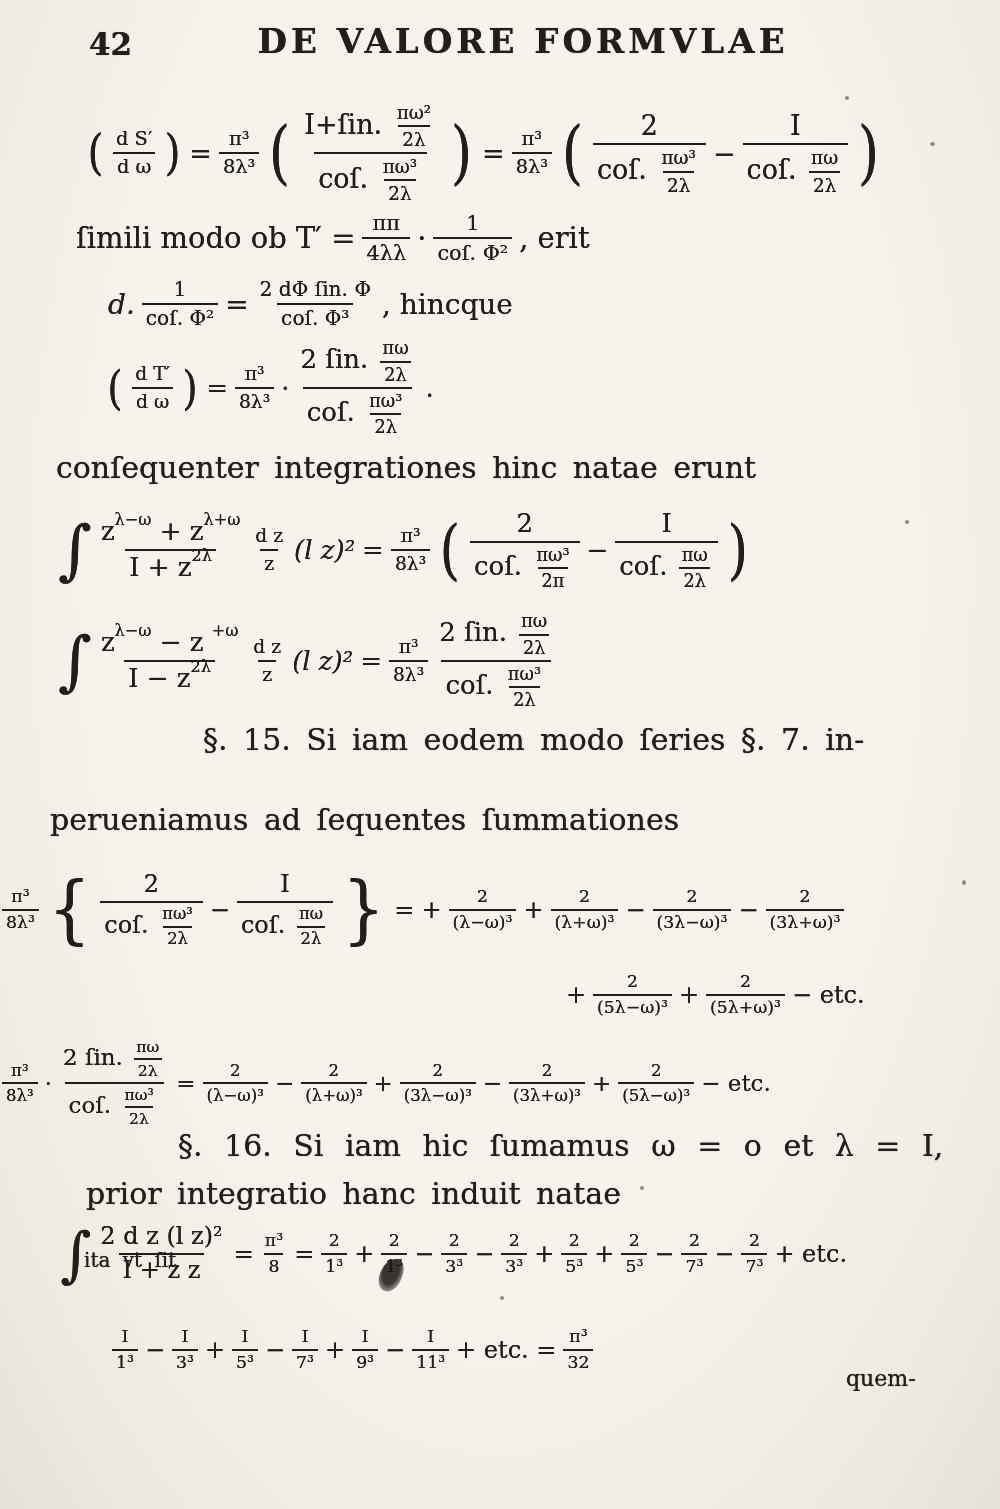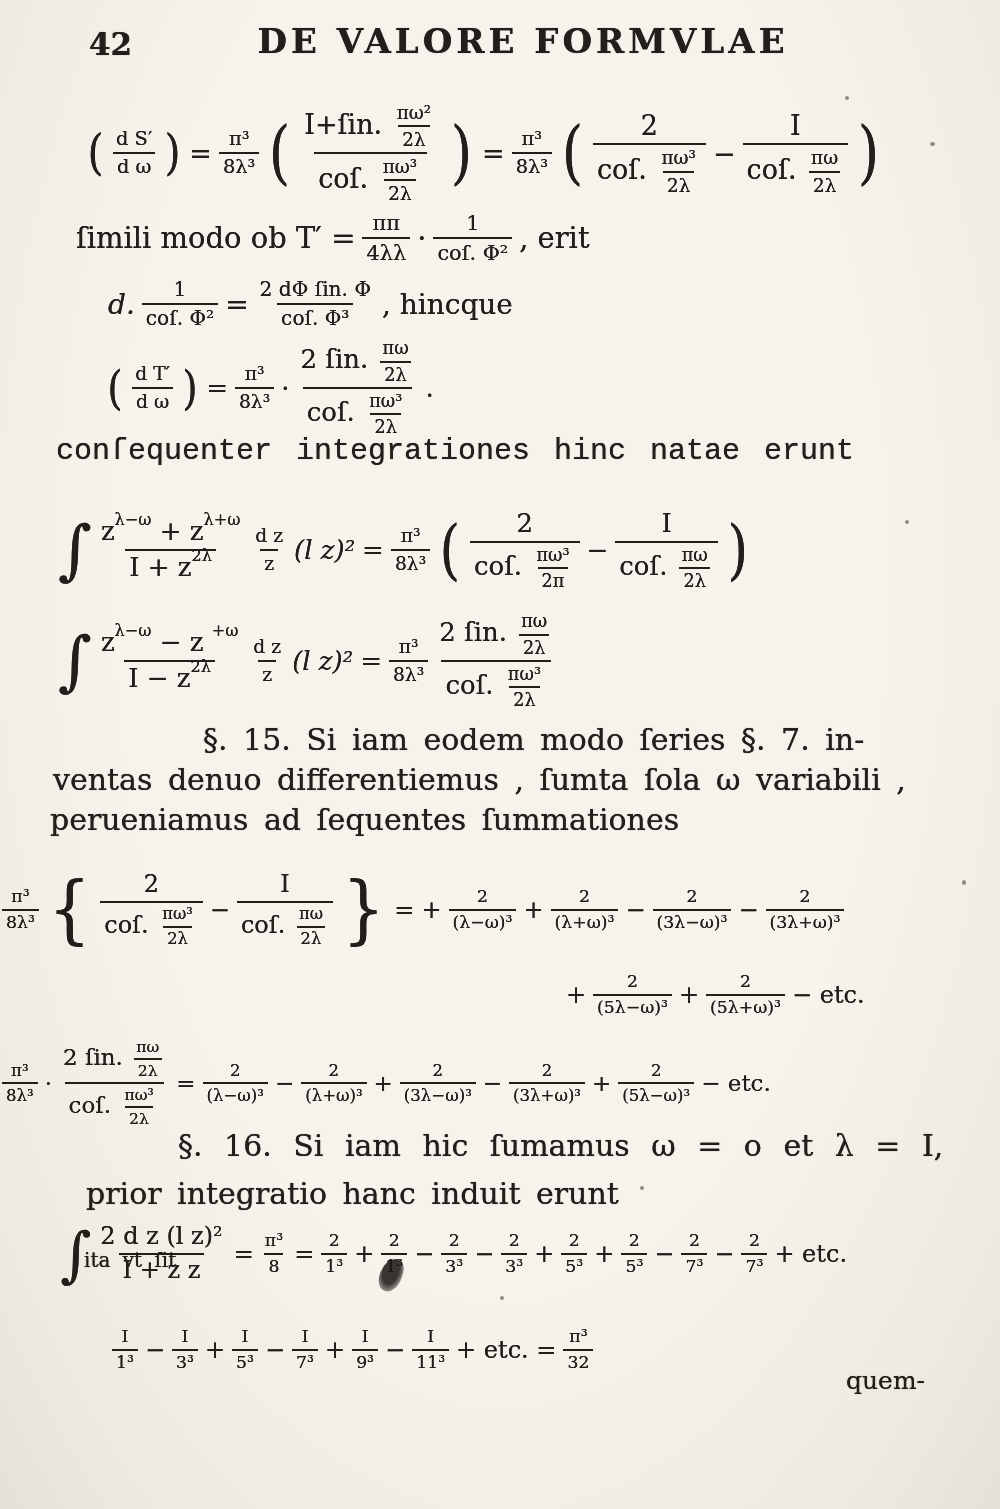--- a/index.html
+++ b/index.html
@@ -46,46 +46,45 @@
   <div class="txt hdr title" style="left:0;width:1000px;top:21px;font-size:34px;text-align:center;">DE VALORE FORMVLAE</div>
 
   <div class="row" style="left:86px;top:94px;height:118px;font-size:27px;"><span class="md">(</span><span class="fr sm"><span class="nu"><span class="tk">d S′</span></span><span class="de"><span class="tk">d ω</span></span></span><span class="md">)</span><span class="tk">=</span><span class="fr sm"><span class="nu"><span class="tk">π³</span></span><span class="de"><span class="tk">8λ³</span></span></span><span class="bg">(</span><span class="fr"><span class="nu"><span class="tk">I+ſin. </span><span class="fr"><span class="nu"><span class="tk">πω²</span></span><span class="de"><span class="tk">2λ</span></span></span></span><span class="de"><span class="tk">coſ. </span><span class="fr"><span class="nu"><span class="tk">πω³</span></span><span class="de"><span class="tk">2λ</span></span></span></span></span><span class="bg">)</span><span class="tk">=</span><span class="fr sm"><span class="nu"><span class="tk">π³</span></span><span class="de"><span class="tk">8λ³</span></span></span><span class="bg">(</span><span class="fr"><span class="nu"><span class="tk">2</span></span><span class="de"><span class="tk">coſ. </span><span class="fr"><span class="nu"><span class="tk">πω³</span></span><span class="de"><span class="tk">2λ</span></span></span></span></span><span class="tk">−</span><span class="fr"><span class="nu"><span class="tk">I</span></span><span class="de"><span class="tk">coſ. </span><span class="fr"><span class="nu"><span class="tk">πω</span></span><span class="de"><span class="tk">2λ</span></span></span></span></span><span class="bg">)</span></div>
 
   <div class="row" style="left:76px;top:206px;height:64px;font-size:29px;"><span class="tk">ſimili modo ob T′ =</span><span class="fr sm"><span class="nu"><span class="tk">ππ</span></span><span class="de"><span class="tk">4λλ</span></span></span><span class="tk">·</span><span class="fr sm"><span class="nu"><span class="tk">1</span></span><span class="de"><span class="tk">coſ. Φ²</span></span></span><span class="tk">, erit</span></div>
 
   <div class="row" style="left:108px;top:268px;height:72px;font-size:28px;"><span class="tk it">d.</span><span class="fr sm"><span class="nu"><span class="tk">1</span></span><span class="de"><span class="tk">coſ. Φ²</span></span></span><span class="tk">=</span><span class="fr sm"><span class="nu"><span class="tk">2 dΦ ſin. Φ</span></span><span class="de"><span class="tk">coſ. Φ³</span></span></span><span class="tk">, hincque</span></div>
 
   <div class="row" style="left:106px;top:336px;height:104px;font-size:26px;"><span class="md">(</span><span class="fr sm"><span class="nu"><span class="tk">d T′</span></span><span class="de"><span class="tk">d ω</span></span></span><span class="md">)</span><span class="tk">=</span><span class="fr sm"><span class="nu"><span class="tk">π³</span></span><span class="de"><span class="tk">8λ³</span></span></span><span class="tk">·</span><span class="fr"><span class="nu"><span class="tk">2 ſin. </span><span class="fr"><span class="nu"><span class="tk">πω</span></span><span class="de"><span class="tk">2λ</span></span></span></span><span class="de"><span class="tk">coſ. </span><span class="fr"><span class="nu"><span class="tk">πω³</span></span><span class="de"><span class="tk">2λ</span></span></span></span></span><span class="tk">.</span></div>
 
-  <div class="txt para" style="left:56px;top:434px;font-size:30px;font-family:Liberation Mono, monospace;">conſequenter integrationes hinc natae erunt</div>
+  <div class="txt para" style="left:56px;top:450px;font-size:30px;">conſequenter integrationes hinc natae erunt</div>
 
   <div class="row" style="left:58px;top:492px;height:116px;font-size:26px;"><span class="in">∫</span><span class="fr"><span class="nu"><span class="tk">z</span><sup class="sp"><span class="tk">λ−ω</span></sup><span class="tk"> + z</span><sup class="sp"><span class="tk">λ+ω</span></sup></span><span class="de"><span class="tk">I + z</span><sup class="sp"><span class="tk">2λ</span></sup></span></span><span class="fr sm"><span class="nu"><span class="tk">d z</span></span><span class="de"><span class="tk">z</span></span></span><span class="tk it">(l z)²</span><span class="tk">=</span><span class="fr sm"><span class="nu"><span class="tk">π³</span></span><span class="de"><span class="tk">8λ³</span></span></span><span class="bg">(</span><span class="fr"><span class="nu"><span class="tk">2</span></span><span class="de"><span class="tk">coſ. </span><span class="fr"><span class="nu"><span class="tk">πω³</span></span><span class="de"><span class="tk">2π</span></span></span></span></span><span class="tk">−</span><span class="fr"><span class="nu"><span class="tk">I</span></span><span class="de"><span class="tk">coſ. </span><span class="fr"><span class="nu"><span class="tk">πω</span></span><span class="de"><span class="tk">2λ</span></span></span></span></span><span class="bg">)</span></div>
 
   <div class="row" style="left:58px;top:606px;height:110px;font-size:26px;"><span class="in">∫</span><span class="fr"><span class="nu"><span class="tk">z</span><sup class="sp"><span class="tk">λ−ω</span></sup><span class="tk"> − z </span><sup class="sp"><span class="tk">+ω</span></sup></span><span class="de"><span class="tk">I − z</span><sup class="sp"><span class="tk">2λ</span></sup></span></span><span class="fr sm"><span class="nu"><span class="tk">d z</span></span><span class="de"><span class="tk">z</span></span></span><span class="tk it">(l z)²</span><span class="tk">=</span><span class="fr sm"><span class="nu"><span class="tk">π³</span></span><span class="de"><span class="tk">8λ³</span></span></span><span class="fr"><span class="nu"><span class="tk">2 ſin. </span><span class="fr"><span class="nu"><span class="tk">πω</span></span><span class="de"><span class="tk">2λ</span></span></span></span><span class="de"><span class="tk">coſ. </span><span class="fr"><span class="nu"><span class="tk">πω³</span></span><span class="de"><span class="tk">2λ</span></span></span></span></span></div>
 
   <div class="txt para" style="left:203px;top:722px;font-size:30px;">§. 15. Si iam eodem modo ſeries §. 7. in-</div>
-  <div class="txt para" style="left:53px;top:762px;font-size:30px;">ventas denuo differentiemus , ſumta ſola ω variabili ,</div>
   <div class="txt para" style="left:50px;top:802px;font-size:30px;text-align:right;">perueniamus ad ſequentes ſummationes</div>
 
   <div class="row" style="left:2px;top:852px;height:116px;font-size:24px;"><span class="fr sm"><span class="nu"><span class="tk">π³</span></span><span class="de"><span class="tk">8λ³</span></span></span><span class="cb">{</span><span class="fr"><span class="nu"><span class="tk">2</span></span><span class="de"><span class="tk">coſ. </span><span class="fr"><span class="nu"><span class="tk">πω³</span></span><span class="de"><span class="tk">2λ</span></span></span></span></span><span class="tk">−</span><span class="fr"><span class="nu"><span class="tk">I</span></span><span class="de"><span class="tk">coſ. </span><span class="fr"><span class="nu"><span class="tk">πω</span></span><span class="de"><span class="tk">2λ</span></span></span></span></span><span class="cb">}</span><span class="tk">=</span><span class="tk">+</span><span class="fr sm"><span class="nu"><span class="tk">2</span></span><span class="de"><span class="tk">(λ−ω)³</span></span></span><span class="tk">+</span><span class="fr sm"><span class="nu"><span class="tk">2</span></span><span class="de"><span class="tk">(λ+ω)³</span></span></span><span class="tk">−</span><span class="fr sm"><span class="nu"><span class="tk">2</span></span><span class="de"><span class="tk">(3λ−ω)³</span></span></span><span class="tk">−</span><span class="fr sm"><span class="nu"><span class="tk">2</span></span><span class="de"><span class="tk">(3λ+ω)³</span></span></span></div>
 
   <div class="row" style="left:566px;top:966px;height:58px;font-size:24px;"><span class="tk">+</span><span class="fr sm"><span class="nu"><span class="tk">2</span></span><span class="de"><span class="tk">(5λ−ω)³</span></span></span><span class="tk">+</span><span class="fr sm"><span class="nu"><span class="tk">2</span></span><span class="de"><span class="tk">(5λ+ω)³</span></span></span><span class="tk">− etc.</span></div>
 
   <div class="row" style="left:2px;top:1028px;height:110px;font-size:23px;"><span class="fr sm"><span class="nu"><span class="tk">π³</span></span><span class="de"><span class="tk">8λ³</span></span></span><span class="tk">·</span><span class="fr"><span class="nu"><span class="tk">2 ſin. </span><span class="fr"><span class="nu"><span class="tk">πω</span></span><span class="de"><span class="tk">2λ</span></span></span></span><span class="de"><span class="tk">coſ. </span><span class="fr"><span class="nu"><span class="tk">πω³</span></span><span class="de"><span class="tk">2λ</span></span></span></span></span><span class="tk">=</span><span class="fr sm"><span class="nu"><span class="tk">2</span></span><span class="de"><span class="tk">(λ−ω)³</span></span></span><span class="tk">−</span><span class="fr sm"><span class="nu"><span class="tk">2</span></span><span class="de"><span class="tk">(λ+ω)³</span></span></span><span class="tk">+</span><span class="fr sm"><span class="nu"><span class="tk">2</span></span><span class="de"><span class="tk">(3λ−ω)³</span></span></span><span class="tk">−</span><span class="fr sm"><span class="nu"><span class="tk">2</span></span><span class="de"><span class="tk">(3λ+ω)³</span></span></span><span class="tk">+</span><span class="fr sm"><span class="nu"><span class="tk">2</span></span><span class="de"><span class="tk">(5λ−ω)³</span></span></span><span class="tk">− etc.</span></div>
 
   <div class="txt para wide" style="left:178px;top:1128px;font-size:30px;">§. 16. Si iam hic ſumamus ω = o et λ = I,</div>
-  <div class="txt para" style="left:86px;top:1176px;font-size:30px;">prior integratio hanc induit erunt</div>
+  <div class="txt para" style="left:86px;top:1176px;font-size:30px;">prior integratio hanc induit natae</div>
 
   <div class="row" style="left:60px;top:1212px;height:84px;font-size:24px;"><span class="in">∫</span><span class="fr"><span class="nu"><span class="tk">2 d z (l z)²</span></span><span class="de"><span class="tk">I + z z</span></span></span><span class="tk">=</span><span class="fr sm"><span class="nu"><span class="tk">π³</span></span><span class="de"><span class="tk">8</span></span></span><span class="tk">=</span><span class="fr sm"><span class="nu"><span class="tk">2</span></span><span class="de"><span class="tk">1³</span></span></span><span class="tk">+</span><span class="fr sm"><span class="nu"><span class="tk">2</span></span><span class="de"><span class="tk">1³</span></span></span><span class="tk">−</span><span class="fr sm"><span class="nu"><span class="tk">2</span></span><span class="de"><span class="tk">3³</span></span></span><span class="tk">−</span><span class="fr sm"><span class="nu"><span class="tk">2</span></span><span class="de"><span class="tk">3³</span></span></span><span class="tk">+</span><span class="fr sm"><span class="nu"><span class="tk">2</span></span><span class="de"><span class="tk">5³</span></span></span><span class="tk">+</span><span class="fr sm"><span class="nu"><span class="tk">2</span></span><span class="de"><span class="tk">5³</span></span></span><span class="tk">−</span><span class="fr sm"><span class="nu"><span class="tk">2</span></span><span class="de"><span class="tk">7³</span></span></span><span class="tk">−</span><span class="fr sm"><span class="nu"><span class="tk">2</span></span><span class="de"><span class="tk">7³</span></span></span><span class="tk">+ etc.</span></div>
 
   <div class="txt para" style="left:84px;top:1248px;font-size:20px;text-align:right;">ita vt ſit</div>
 
   <div class="row" style="left:112px;top:1320px;height:60px;font-size:24px;"><span class="fr sm"><span class="nu"><span class="tk">I</span></span><span class="de"><span class="tk">1³</span></span></span><span class="tk">−</span><span class="fr sm"><span class="nu"><span class="tk">I</span></span><span class="de"><span class="tk">3³</span></span></span><span class="tk">+</span><span class="fr sm"><span class="nu"><span class="tk">I</span></span><span class="de"><span class="tk">5³</span></span></span><span class="tk">−</span><span class="fr sm"><span class="nu"><span class="tk">I</span></span><span class="de"><span class="tk">7³</span></span></span><span class="tk">+</span><span class="fr sm"><span class="nu"><span class="tk">I</span></span><span class="de"><span class="tk">9³</span></span></span><span class="tk">−</span><span class="fr sm"><span class="nu"><span class="tk">I</span></span><span class="de"><span class="tk">11³</span></span></span><span class="tk">+ etc. =</span><span class="fr sm"><span class="nu"><span class="tk">π³</span></span><span class="de"><span class="tk">32</span></span></span></div>
 
-  <div class="txt" style="left:846px;top:1366px;font-size:25px;">quem-</div>
+  <div class="txt" style="left:846px;top:1366px;font-size:22px;">quem-</div>
 
   <div class="smudge" style="left:380px;top:1258px;"></div>
 
   <div class="speck" style="left:845px;top:96px;width:4px;height:4px;"></div>
   <div class="speck" style="left:930px;top:142px;width:5px;height:4px;"></div>
   <div class="speck" style="left:905px;top:520px;width:4px;height:4px;"></div>
   <div class="speck" style="left:962px;top:880px;width:4px;height:5px;"></div>
   <div class="speck" style="left:640px;top:1186px;width:4px;height:4px;"></div>
   <div class="speck" style="left:500px;top:1296px;width:4px;height:4px;"></div>
 

